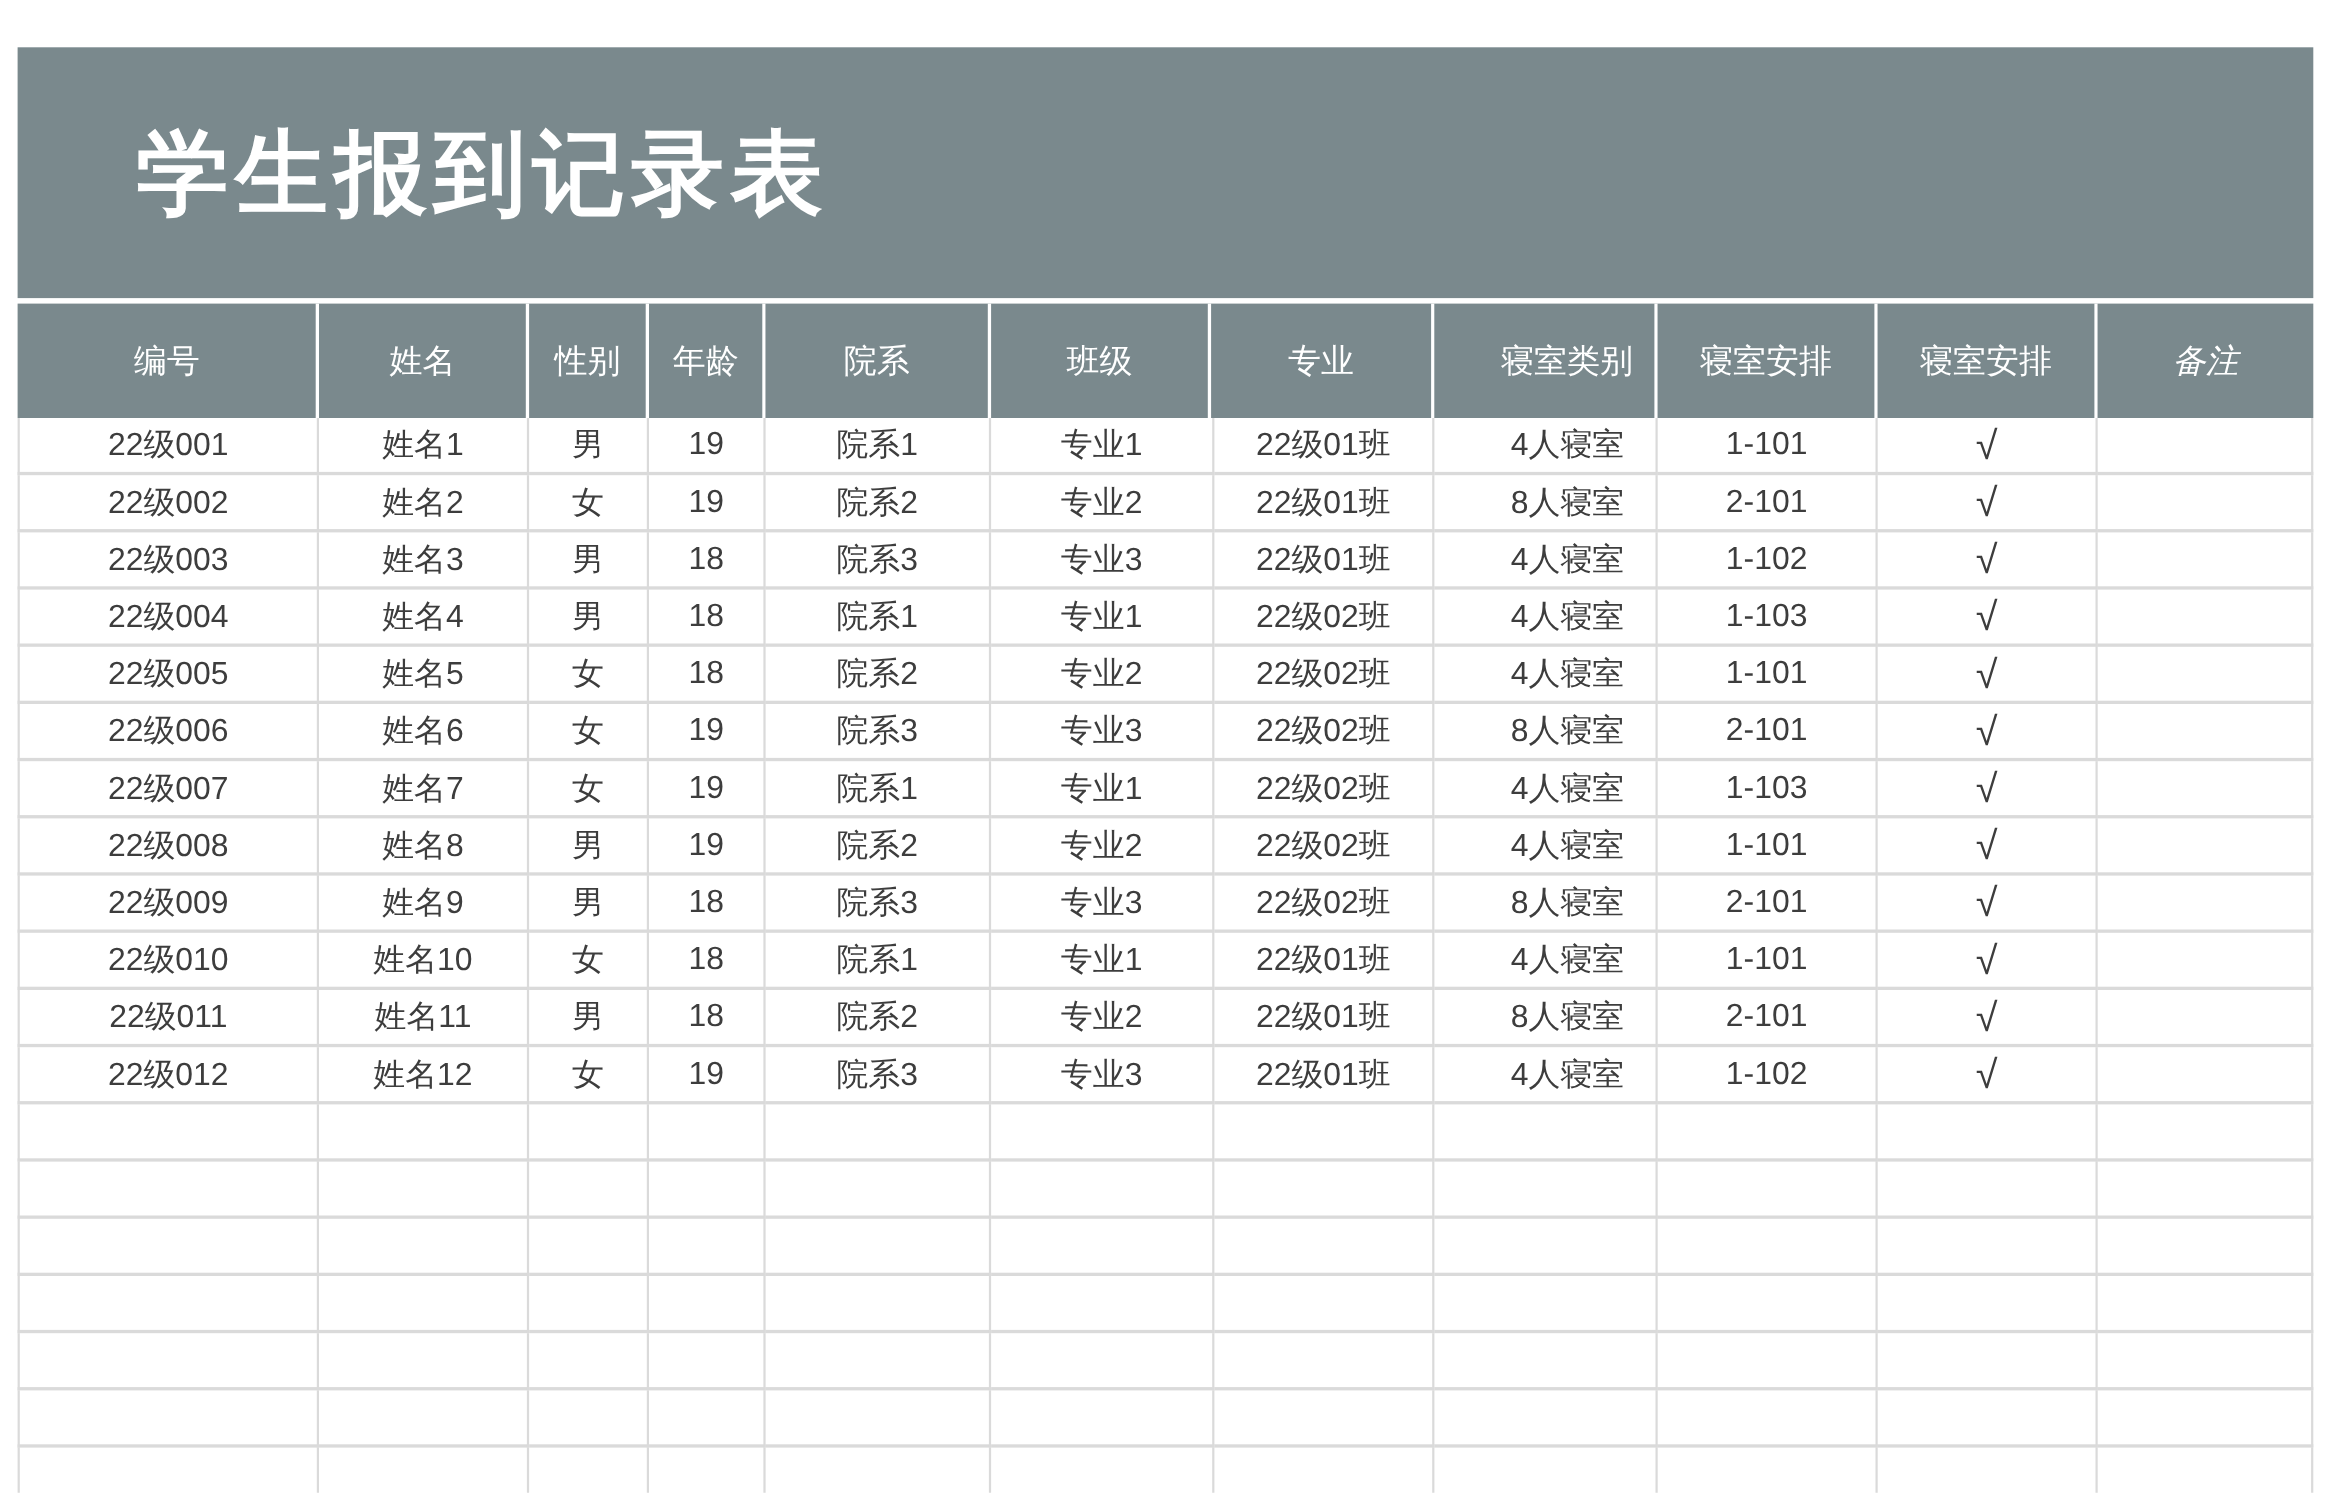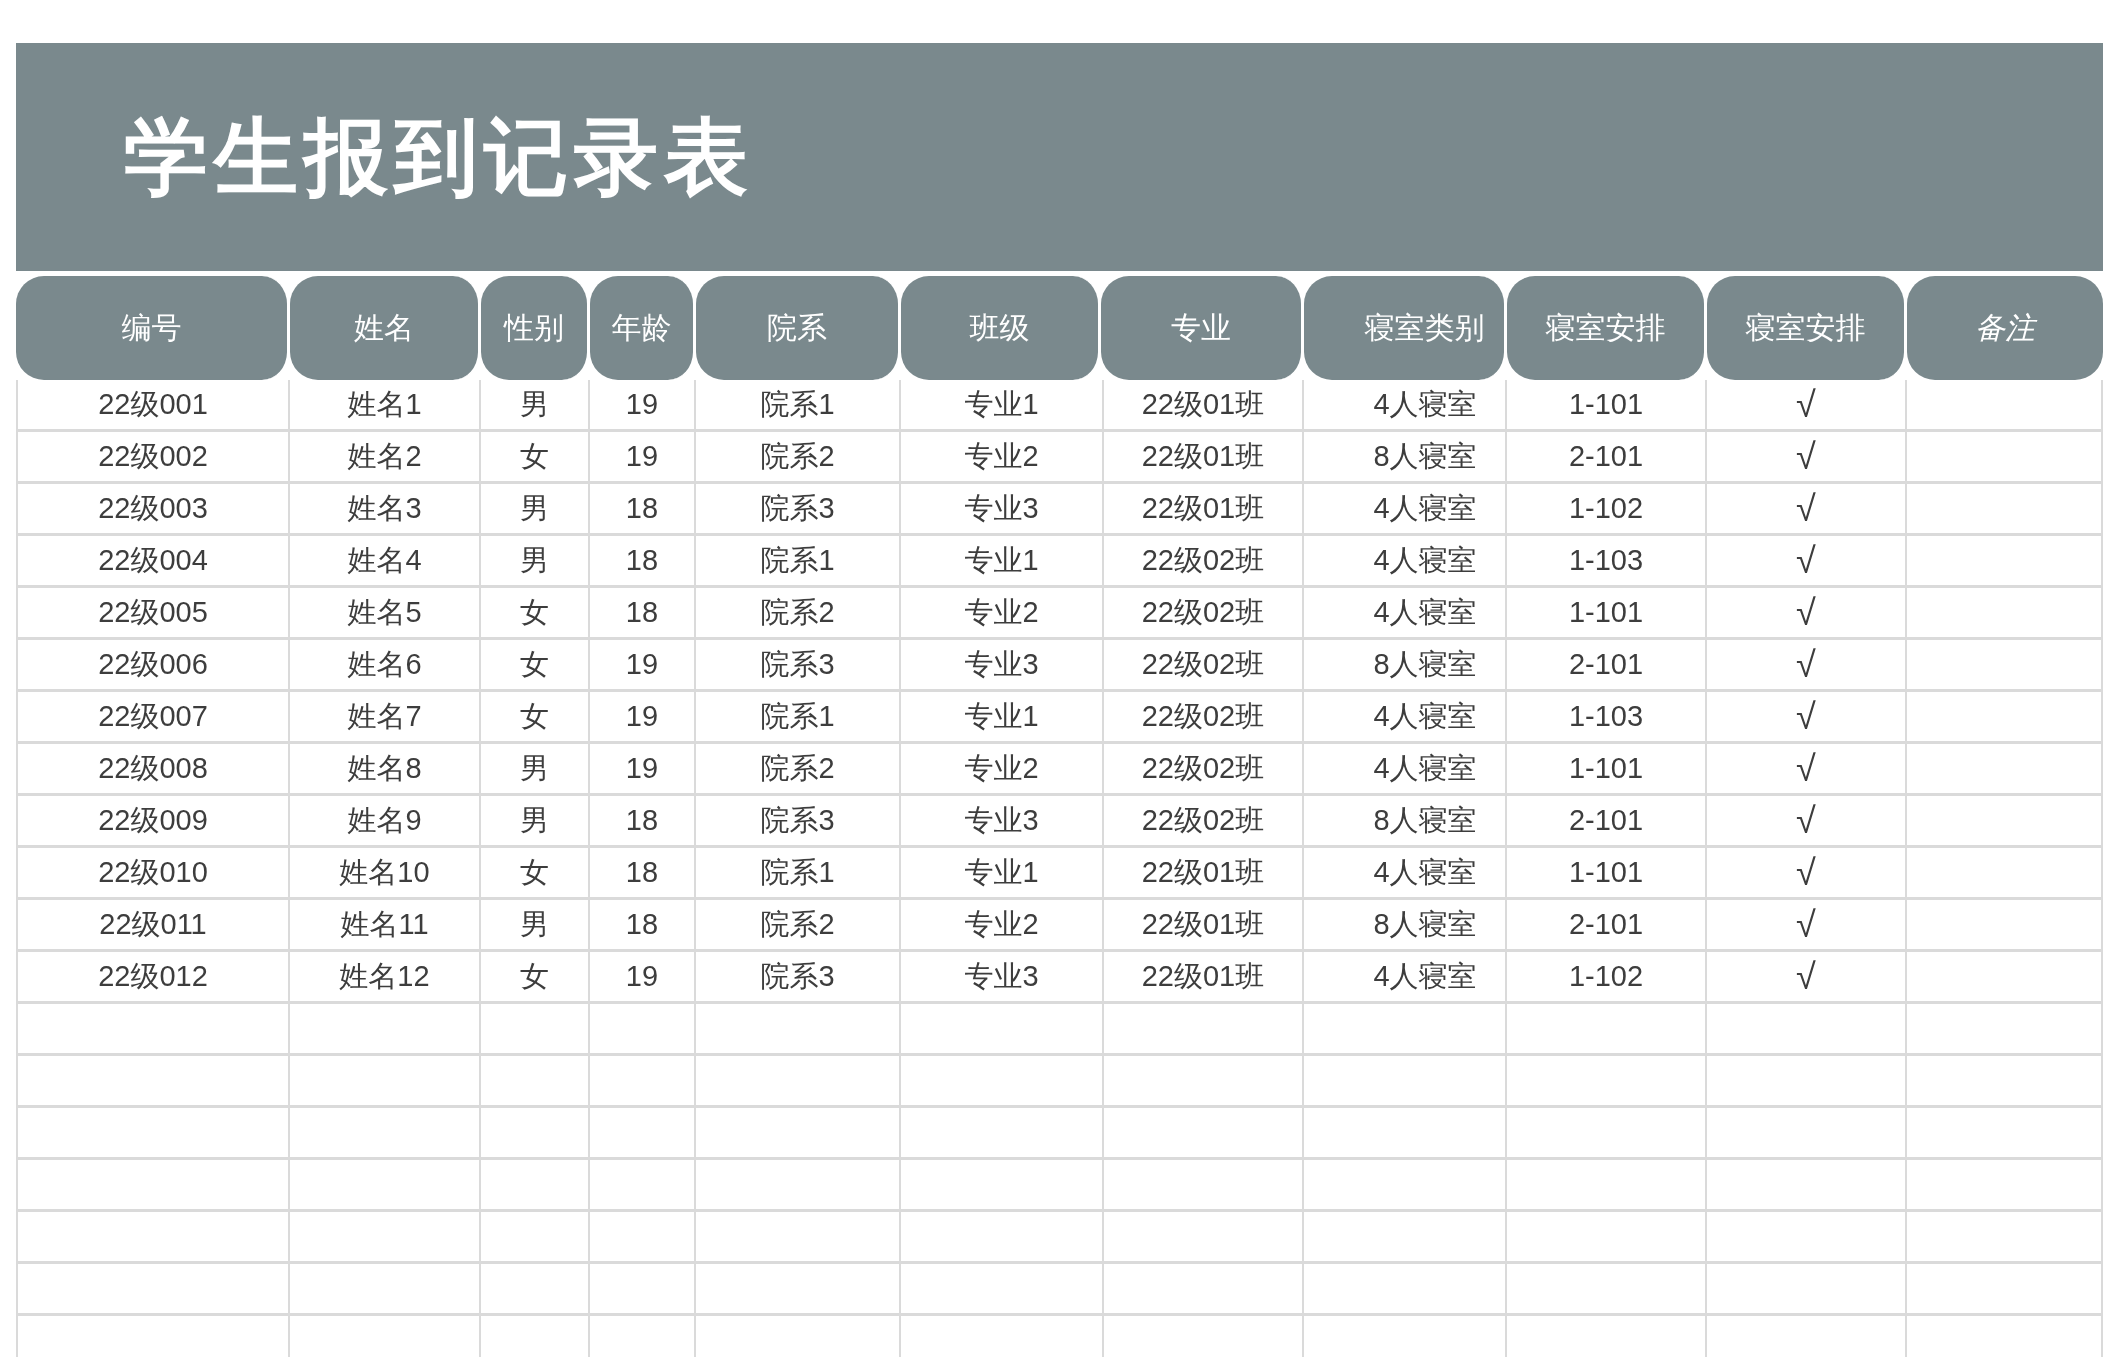--- a/index.html
+++ b/index.html
@@ -31,21 +31,20 @@
 
   
   .header-row{margin-top:5px;height:104px;display:flex;}
   .hcell{
     box-sizing:border-box;height:100%;
     background:var(--banner-bg);
     color:var(--header-text);font-size:30px;
     display:flex;align-items:center;justify-content:center;
     border-right:3px solid #ffffff;
     white-space:nowrap;
-    border-radius:28px;
   }
   .hcell:last-child{border-right:none;font-style:italic;}
 
   
   .tbody{background:#ffffff;}
   .trow{display:flex;height:52px;}
   .tcell{
     box-sizing:border-box;height:100%;
     border-right:2px solid var(--grid-line);
     border-bottom:3px solid var(--grid-line);

